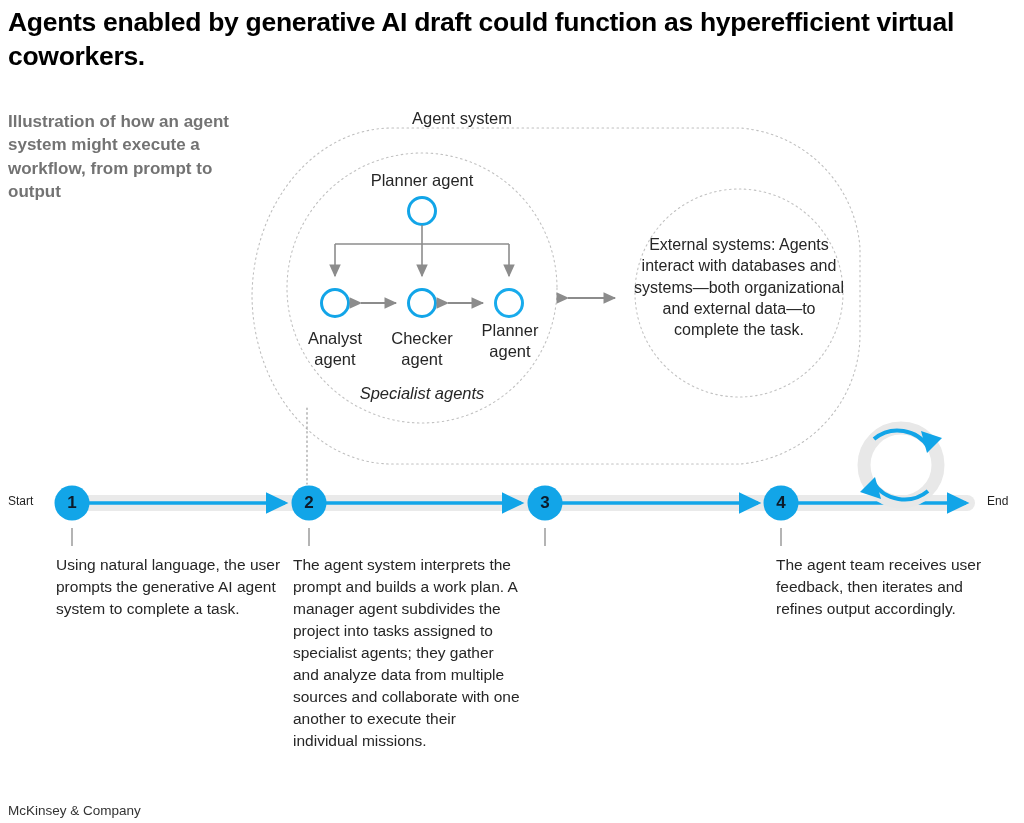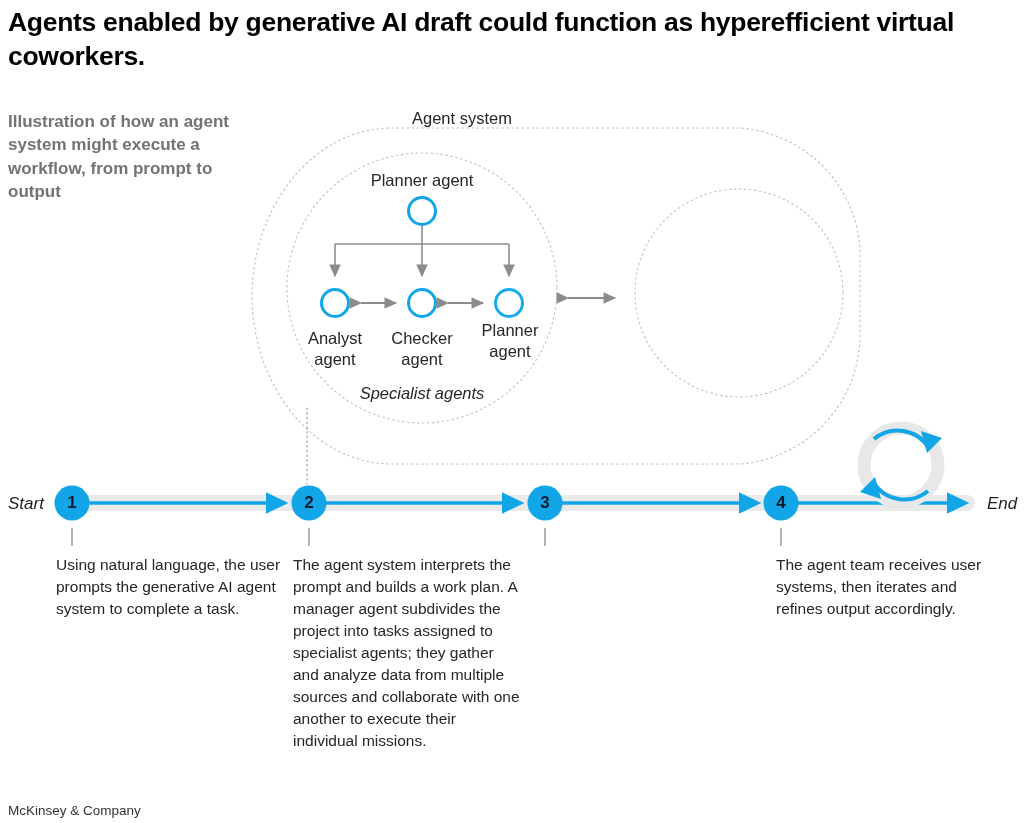--- a/index.html
+++ b/index.html
@@ -71,22 +71,21 @@
   }
   .lbl-external {
     position: absolute;
     left: 739px; top: 234px; width: 220px; margin-left: -110px;
     font-size: 16px; line-height: 1.33; text-align: center; color: #262626;
   }
 
   
   .tl-endcap {
     position: absolute;
-    font-size: 17px;
-    font-style: italic;
+    font-size: 12px;
     color: #1f1f1f;
   }
   .tl-start { left: 8px; top: 494px; }
   .tl-end   { left: 987px; top: 494px; }
 
   .node-num {
     position: absolute;
     width: 36px; height: 36px;
     margin-left: -18px; margin-top: -18px;
     font-size: 17px;
@@ -200,27 +199,28 @@
 
   <div class="lbl lbl-agent-system">Agent system</div>
   <div class="lbl lbl-manager">Planner agent</div>
   <div class="lbl lbl-analyst">Analyst
 agent</div>
   <div class="lbl lbl-checker">Checker
 agent</div>
   <div class="lbl lbl-planner">Planner
 agent</div>
   <div class="lbl lbl-specialist">Specialist agents</div>
+  <div class="lbl-external">External systems: Agents interact with databases and systems—both organizational and external data—to complete the task.</div>
 
   <div class="tl-endcap tl-start">Start</div>
   <div class="tl-endcap tl-end">End</div>
 
   <div class="node-num" style="left:72px;  top:503px;">1</div>
   <div class="node-num" style="left:309px; top:503px;">2</div>
   <div class="node-num" style="left:545px; top:503px;">3</div>
   <div class="node-num" style="left:781px; top:503px;">4</div>
 
   <div class="step-text step-text-1">Using natural language, the user prompts the generative AI agent system to complete a task.</div>
   <div class="step-text step-text-2">The agent system interprets the prompt and builds a work plan. A manager agent subdivides the project into tasks assigned to specialist agents; they gather and analyze data from multiple sources and collaborate with one another to execute their individual missions.</div>
-  <div class="step-text step-text-4">The agent team receives user systems, then iterates and refines output accordingly.</div>
+  <div class="step-text step-text-4">The agent team receives user feedback, then iterates and refines output accordingly.</div>
 
   <div class="footer">McKinsey &amp; Company</div>
 </div>
 
 </body></html>

